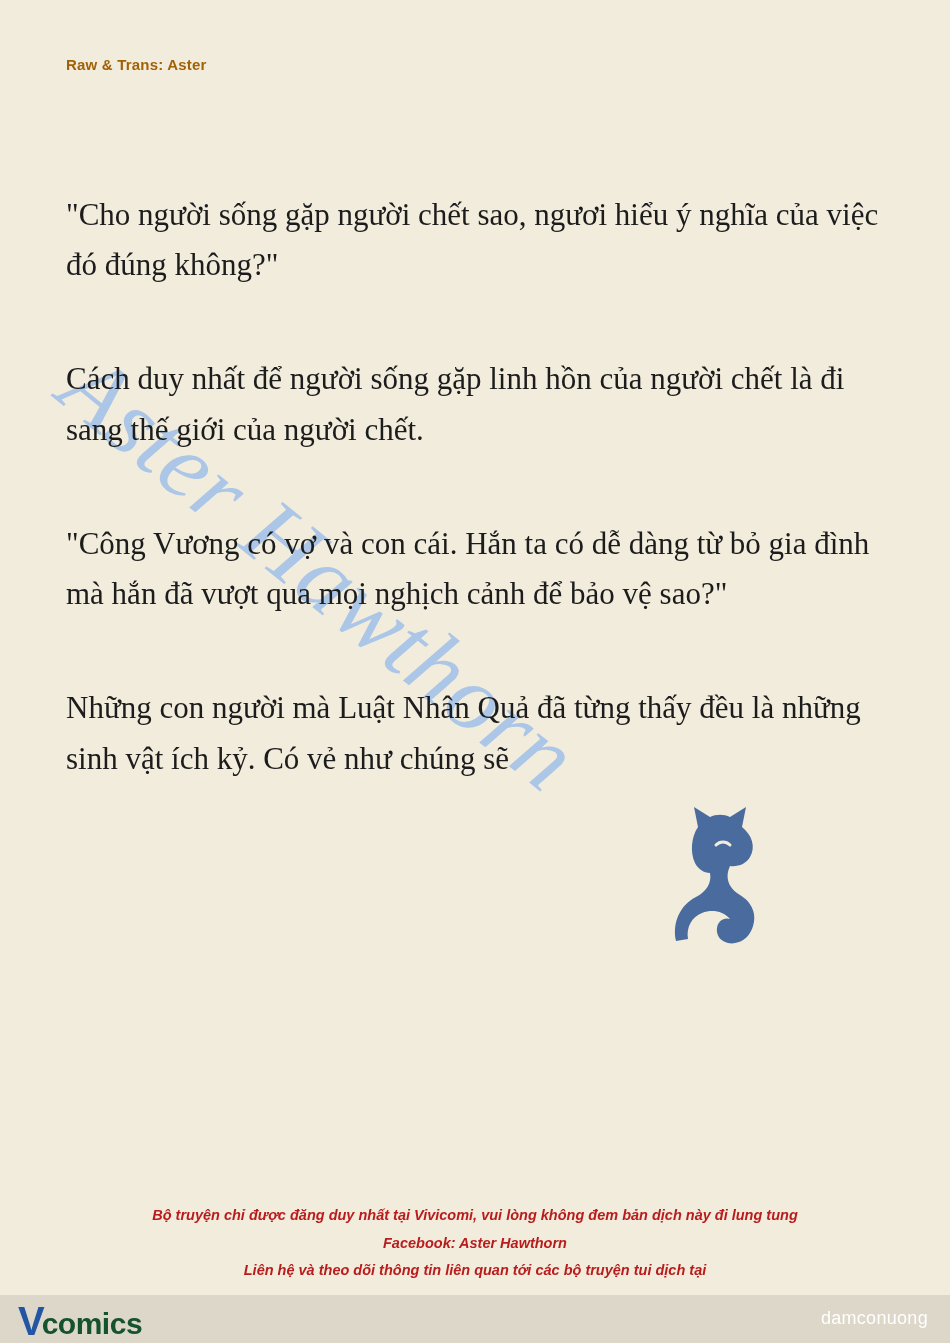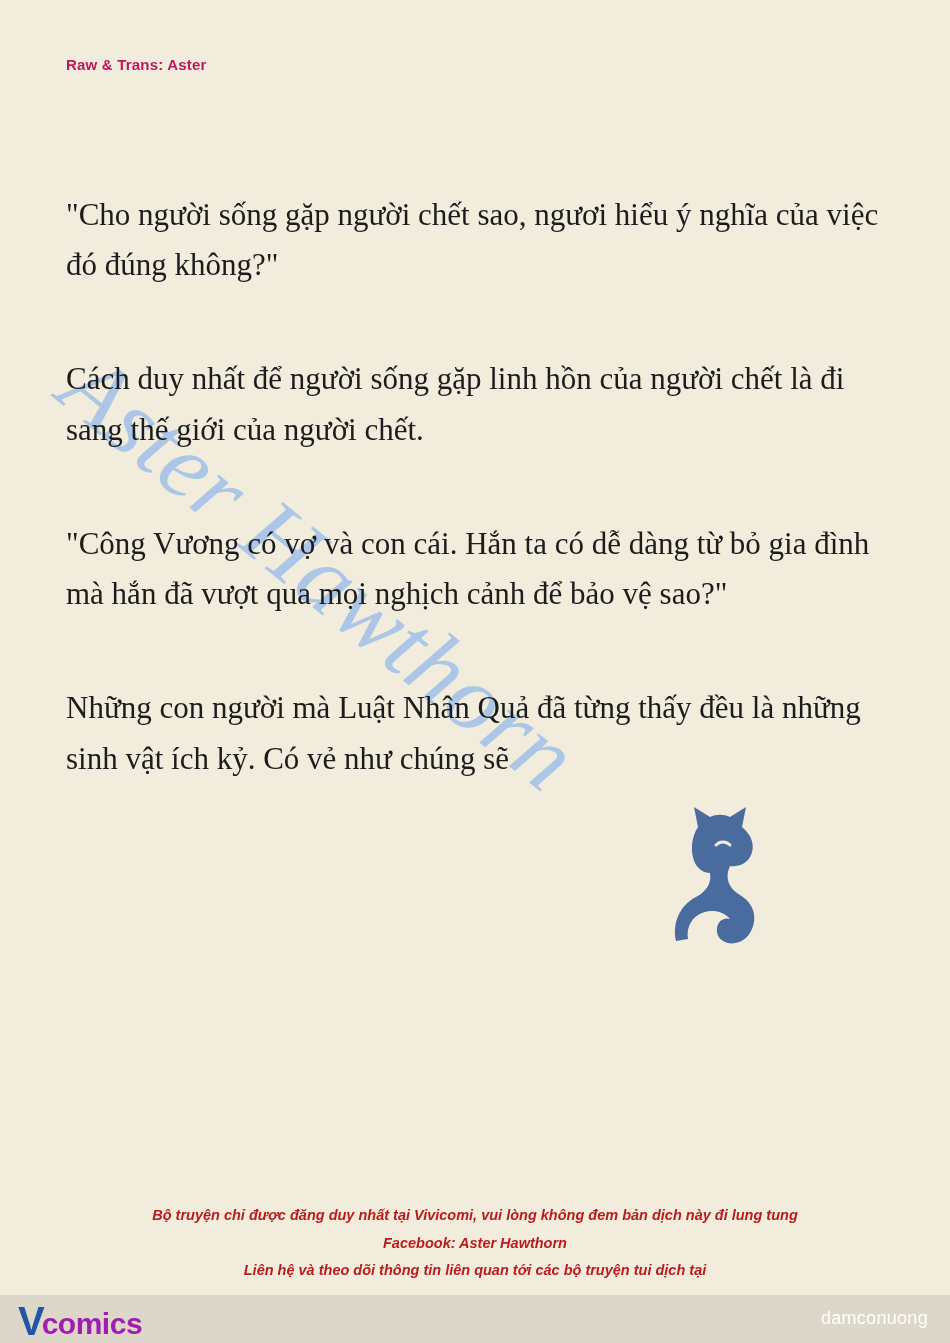--- a/index.html
+++ b/index.html
@@ -23,21 +23,21 @@
     overflow: hidden;
   }
 
   
   .credit {
     position: absolute;
     top: 56px;
     left: 66px;
     font-size: 15px;
     font-weight: 700;
-    color: #be185d;
+    color: #a16207;
     letter-spacing: 0.2px;
     font-family: "Liberation Sans", sans-serif;
   }
 
   
   .body-text {
     position: absolute;
     top: 190px;
     left: 66px;
     width: 820px;
@@ -117,21 +117,21 @@
     font-family: "Liberation Sans", sans-serif;
   }
   .logo .v {
     color: #2255a4;
     font-size: 40px;
     font-weight: 700;
     line-height: 0.9;
     letter-spacing: -1px;
   }
   .logo .rest {
-    color: #a21caf;
+    color: #14532d;
     font-size: 30px;
     font-weight: 700;
     line-height: 1;
     letter-spacing: -0.5px;
     margin-left: -2px;
   }
   .site-tag {
     position: absolute;
     right: 22px;
     bottom: 14px;

